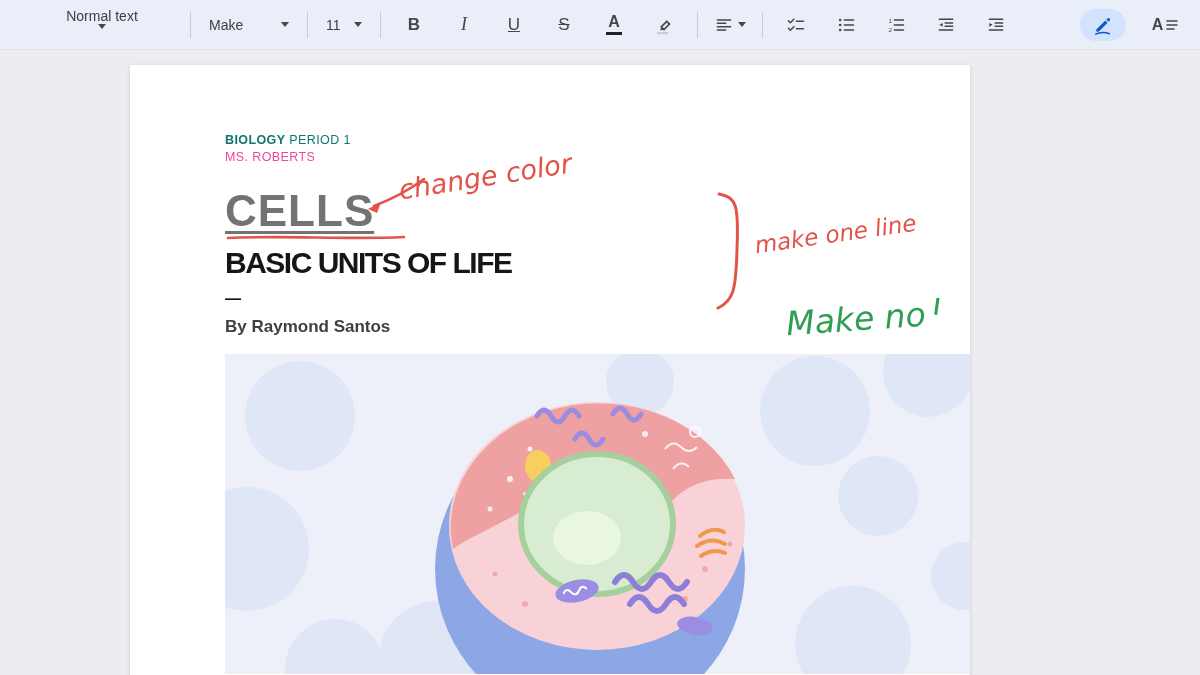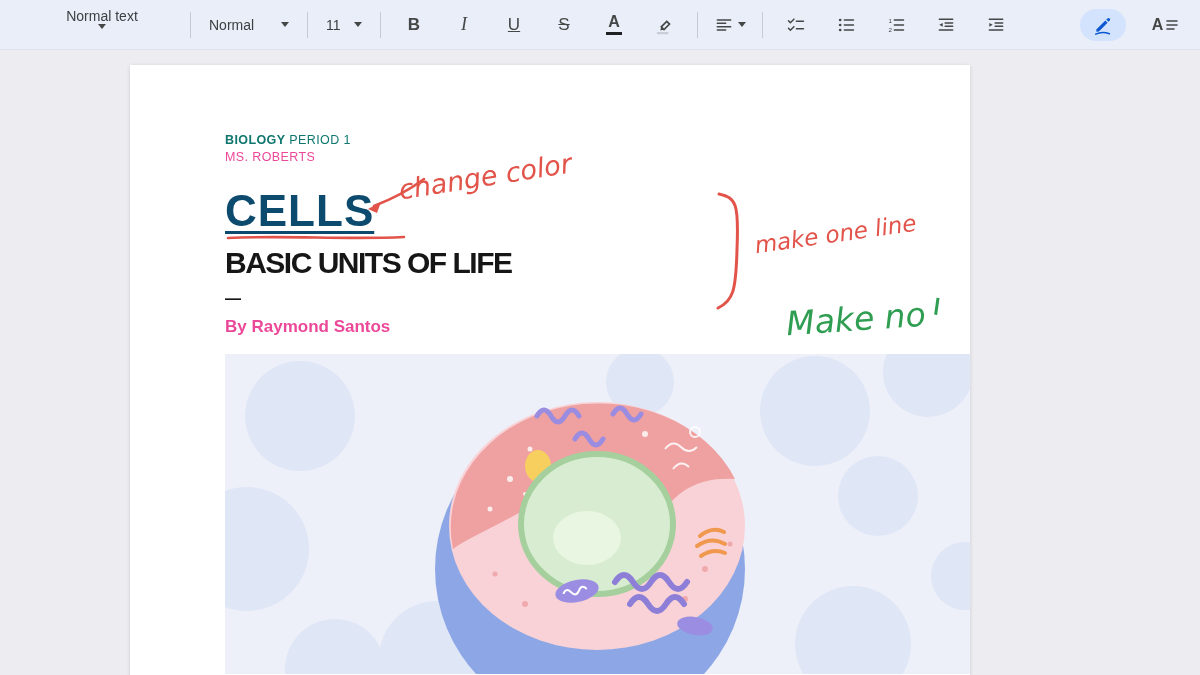--- a/index.html
+++ b/index.html
@@ -43,27 +43,27 @@
   .page { width:840px; margin-left:130px; height:640px; background:#ffffff;
           box-shadow:0 1px 4px rgba(0,0,0,0.14); position:relative;
           padding:68px 0 0 95px; }
 
   .course-line { font-size:12.5px; letter-spacing:0.4px; color:#0f766e; }
   .course-line .b { font-weight:700; }
   .teacher-line { font-size:12.5px; letter-spacing:0.4px; color:#ec4899; margin-top:3px; }
 
   .doc-title { margin-top:22px; }
   .doc-title span {
-    font-size:44px; font-weight:700; color:#0c4a6e; letter-spacing:1px;
+    font-size:44px; font-weight:700; color:#737373; letter-spacing:1px;
     text-decoration:underline; text-decoration-thickness:3px; text-underline-offset:5px;
   }
   .doc-subtitle { margin-top:10px; font-size:30px; font-weight:700;
                   color:#161616; letter-spacing:-1.5px; }
   .doc-dash { margin-top:10px; font-weight:700; font-size:16px; color:#161616; }
-  .doc-byline { margin-top:9px; font-size:17px; font-weight:700; color:#ec4899; }
+  .doc-byline { margin-top:9px; font-size:17px; font-weight:700; color:#404040; }
   .cell-art { display:block; margin-top:17px; }
 
   
   .hand { font-family:"DejaVu Sans", sans-serif; font-style:italic;
           position:absolute; white-space:nowrap; pointer-events:none; }
   .ann-change-color { left:268px; top:96px; font-size:27px; color:#e2544a;
                       transform:rotate(-9deg); }
   .ann-make-one-line { left:624px; top:156px; font-size:23px; color:#e2544a;
                        transform:rotate(-8deg); }
   .ann-make-no { left:656px; top:234px; font-size:33px; color:#2f9e52;
@@ -77,21 +77,21 @@
 
 <div class="toolbar">
 
   <div class="dd dd-style">
     <span>Normal text</span>
     <span class="chev"></span>
   </div>
   <div class="sep"></div>
 
   <div class="dd dd-font">
-    <span>Normal</span>
+    <span>Make</span>
     <span class="chev"></span>
   </div>
   <div class="sep"></div>
 
   <div class="dd dd-size">
     <span>11</span>
     <span class="chev"></span>
   </div>
   <div class="sep"></div>
 

